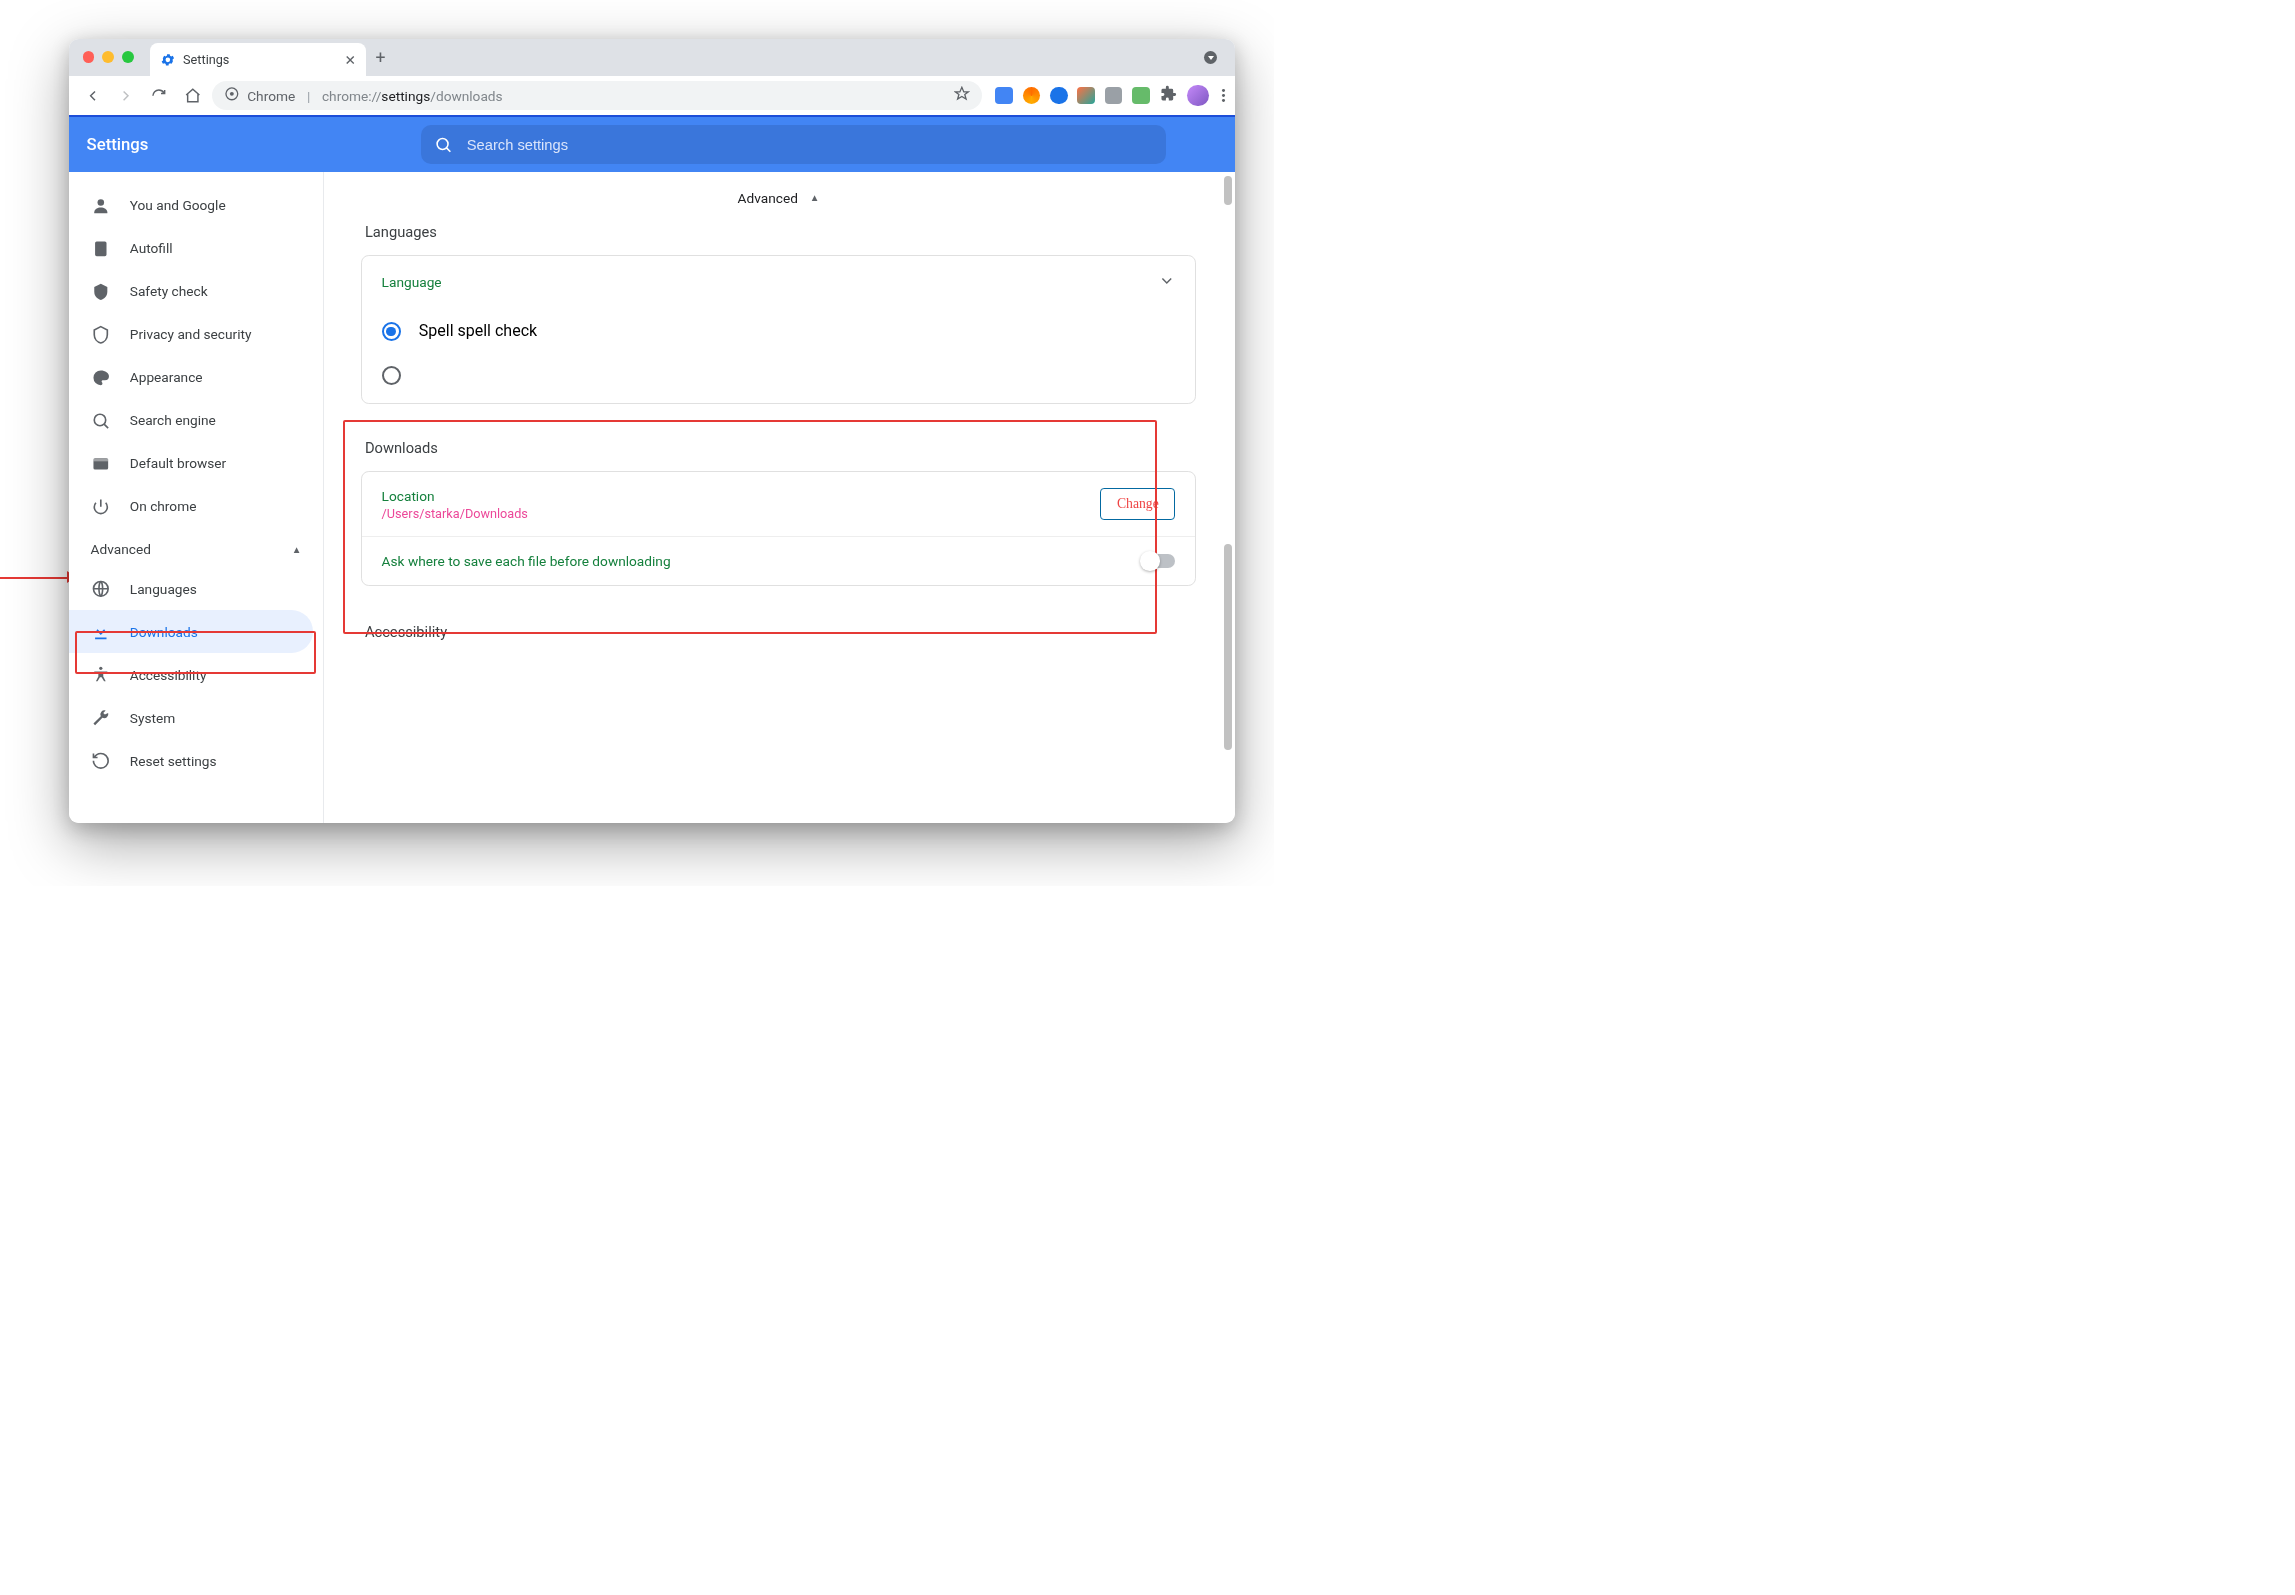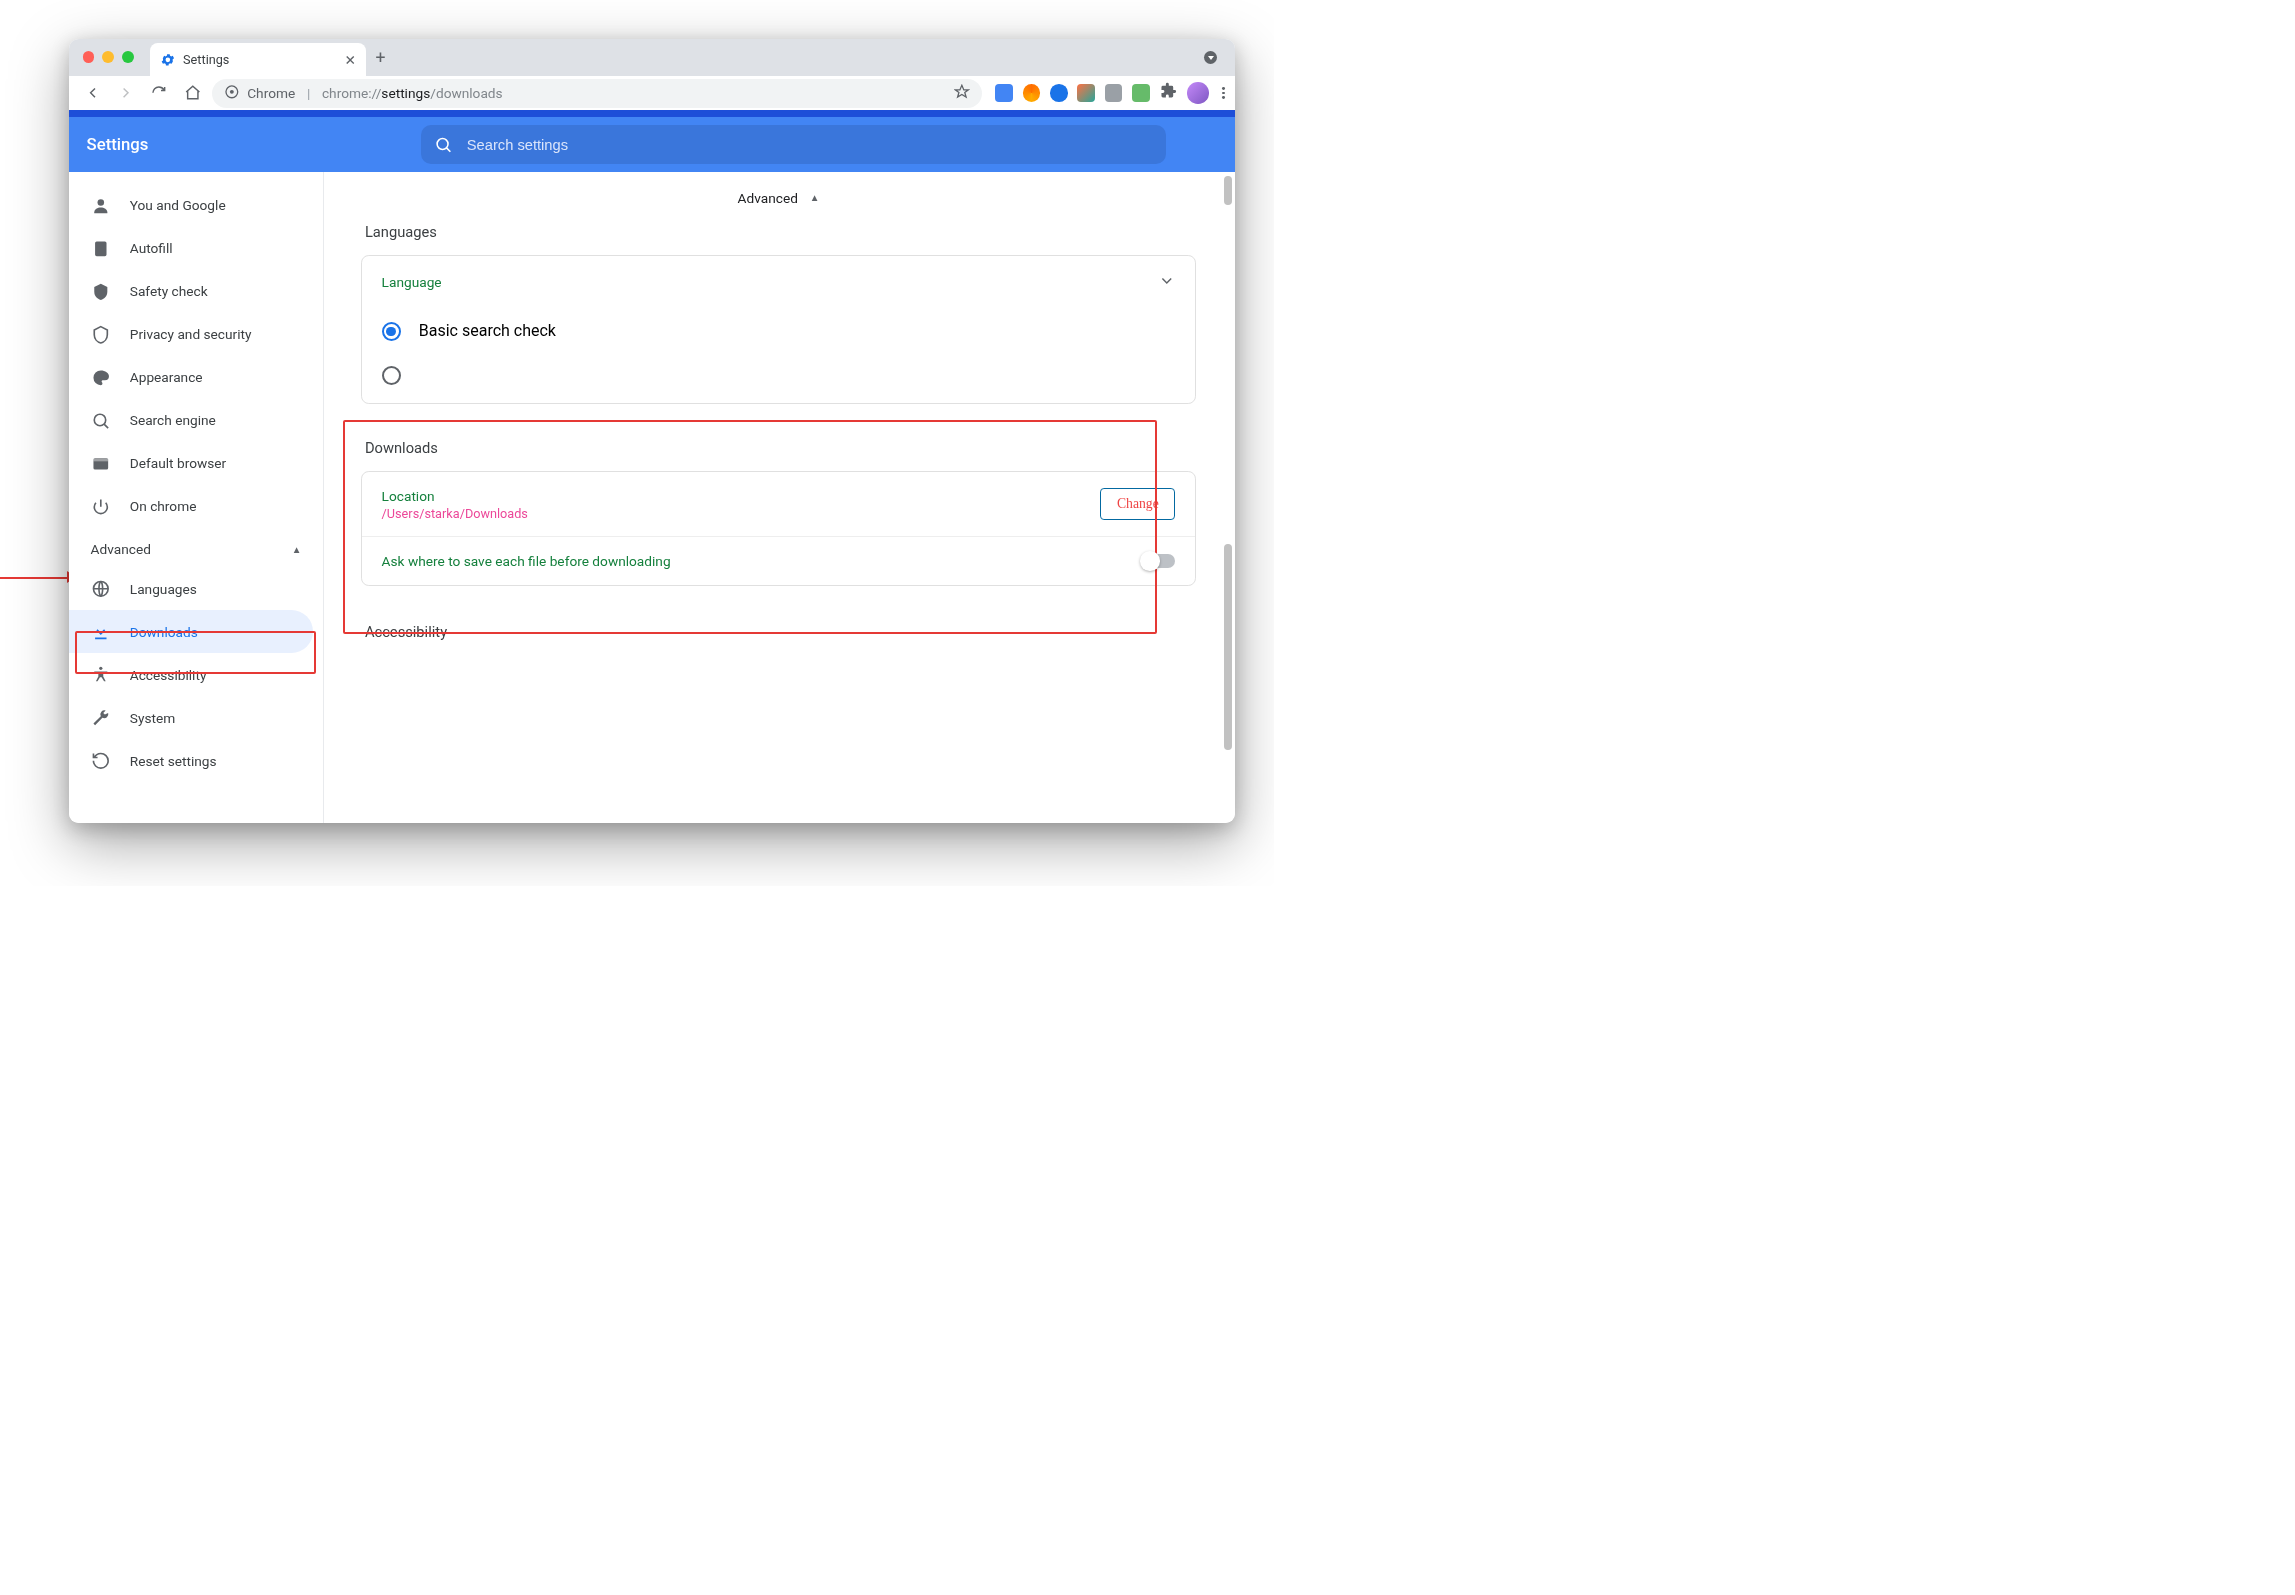--- a/index.html
+++ b/index.html
@@ -50,21 +50,21 @@
   .tab .gear { width:15.7px; height:15.7px; }
   .tab .close { margin-left: auto; color:#5f6368; font-size:13.7px; }
   .newtab { margin-left: 9.8px; margin-bottom: 7.8px; color:#5f6368; font-size:17.6px; }
   .account-dot { position:absolute; right:17.6px; top:11.8px; width:13.7px; height:13.7px;
     border-radius:50%; background:#5f6368; display:flex; align-items:center; justify-content:center; }
   .account-dot::after{content:""; width:0;height:0;border-left:3.9px solid transparent;border-right:3.9px solid transparent;border-top:4.9px solid #fff;}
   
   .toolbar {
     height: 41px;
     background: #fff;
-    border-bottom: 7px solid #1d4ed8;
+    border-bottom: 2px solid #1d4ed8;
     display:flex; align-items:center;
     padding: 0 9.8px; gap:5.9px;
   }
   .tbtn { width:27.4px;height:27.4px;display:flex;align-items:center;justify-content:center;color:#5f6368;border-radius:50%; }
   .tbtn svg{width:17.6px;height:17.6px;}
   .omnibox {
     flex:1; height:29px; background:#f1f3f4; border-radius:14.7px;
     display:flex; align-items:center; padding:0 11.8px; gap:7.8px;
     font-size:13.7px; color:#5f6368;
   }
@@ -385,21 +385,21 @@
       <div class="sect-title">Languages</div>
       <div class="card">
         <div class="row">
           <div class="lbl">Language</div>
           <span class="chev"><svg width="17.6" height="17.6" viewBox="0 0 24 24" fill="none" stroke="#5f6368" stroke-width="2">
                 <path d="M6 9l6 6 6-6"></path>
               </svg></span>
         </div>
         <div class="radio-row">
           <div class="radio on"></div>
-          <div class="lbl">Basic search check</div>
+          <div class="lbl">Spell spell check</div>
         </div>
         <div class="radio-row" style="padding-bottom:17.6px">
           <div class="radio"></div>
         </div>
       </div>
 
       <div style="position:relative;margin-top:21.6px;padding:2px 0 11.8px;">
         <div class="highlight-sidebar" style="left:-17.6px;top:-5.9px;width:814px;height:214px;"></div>
 
         <div class="sect-title">Downloads</div>

